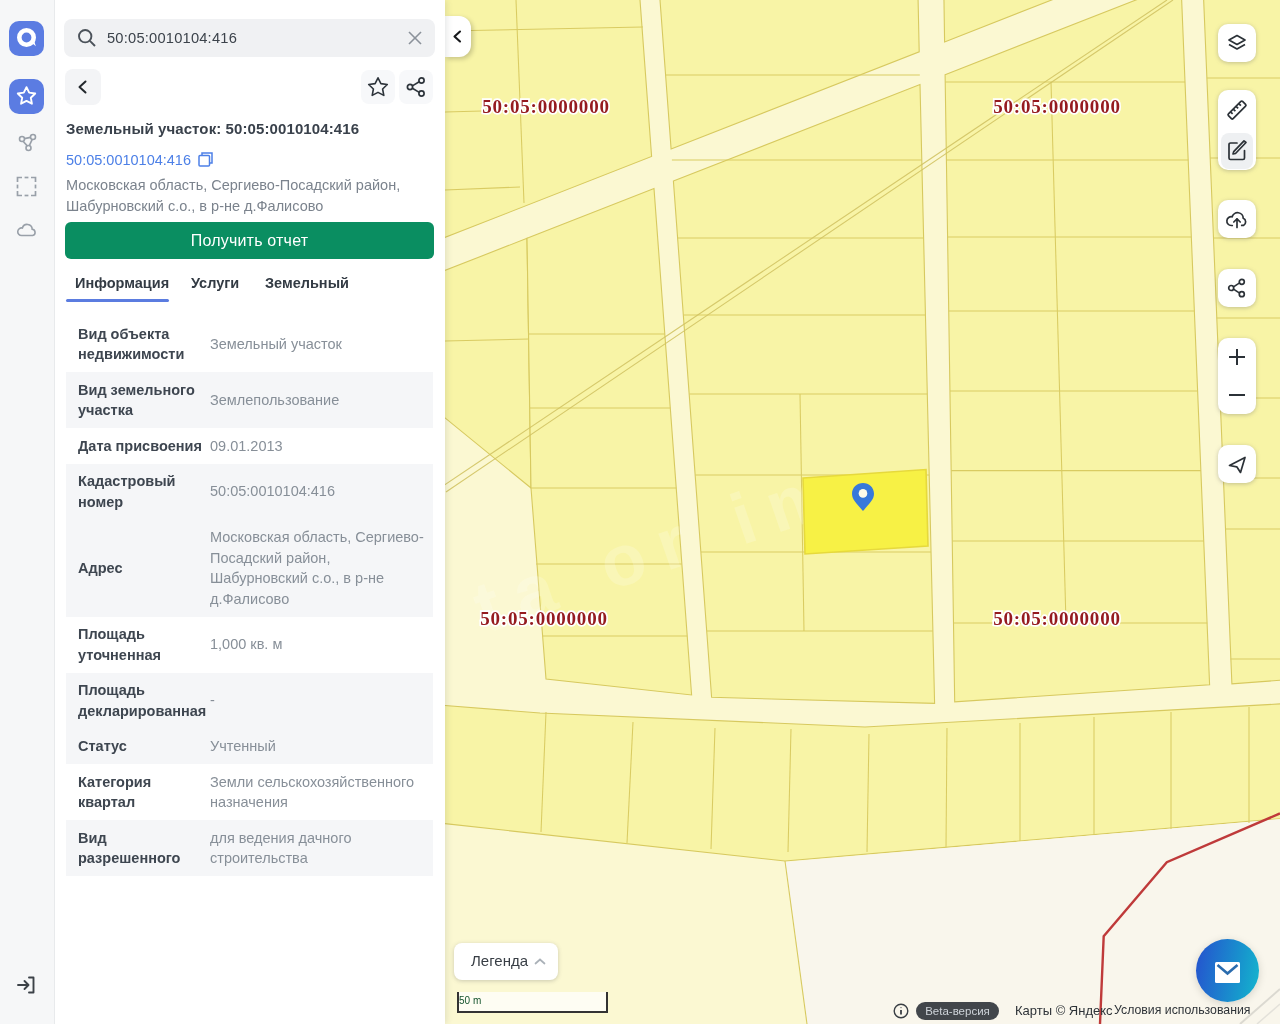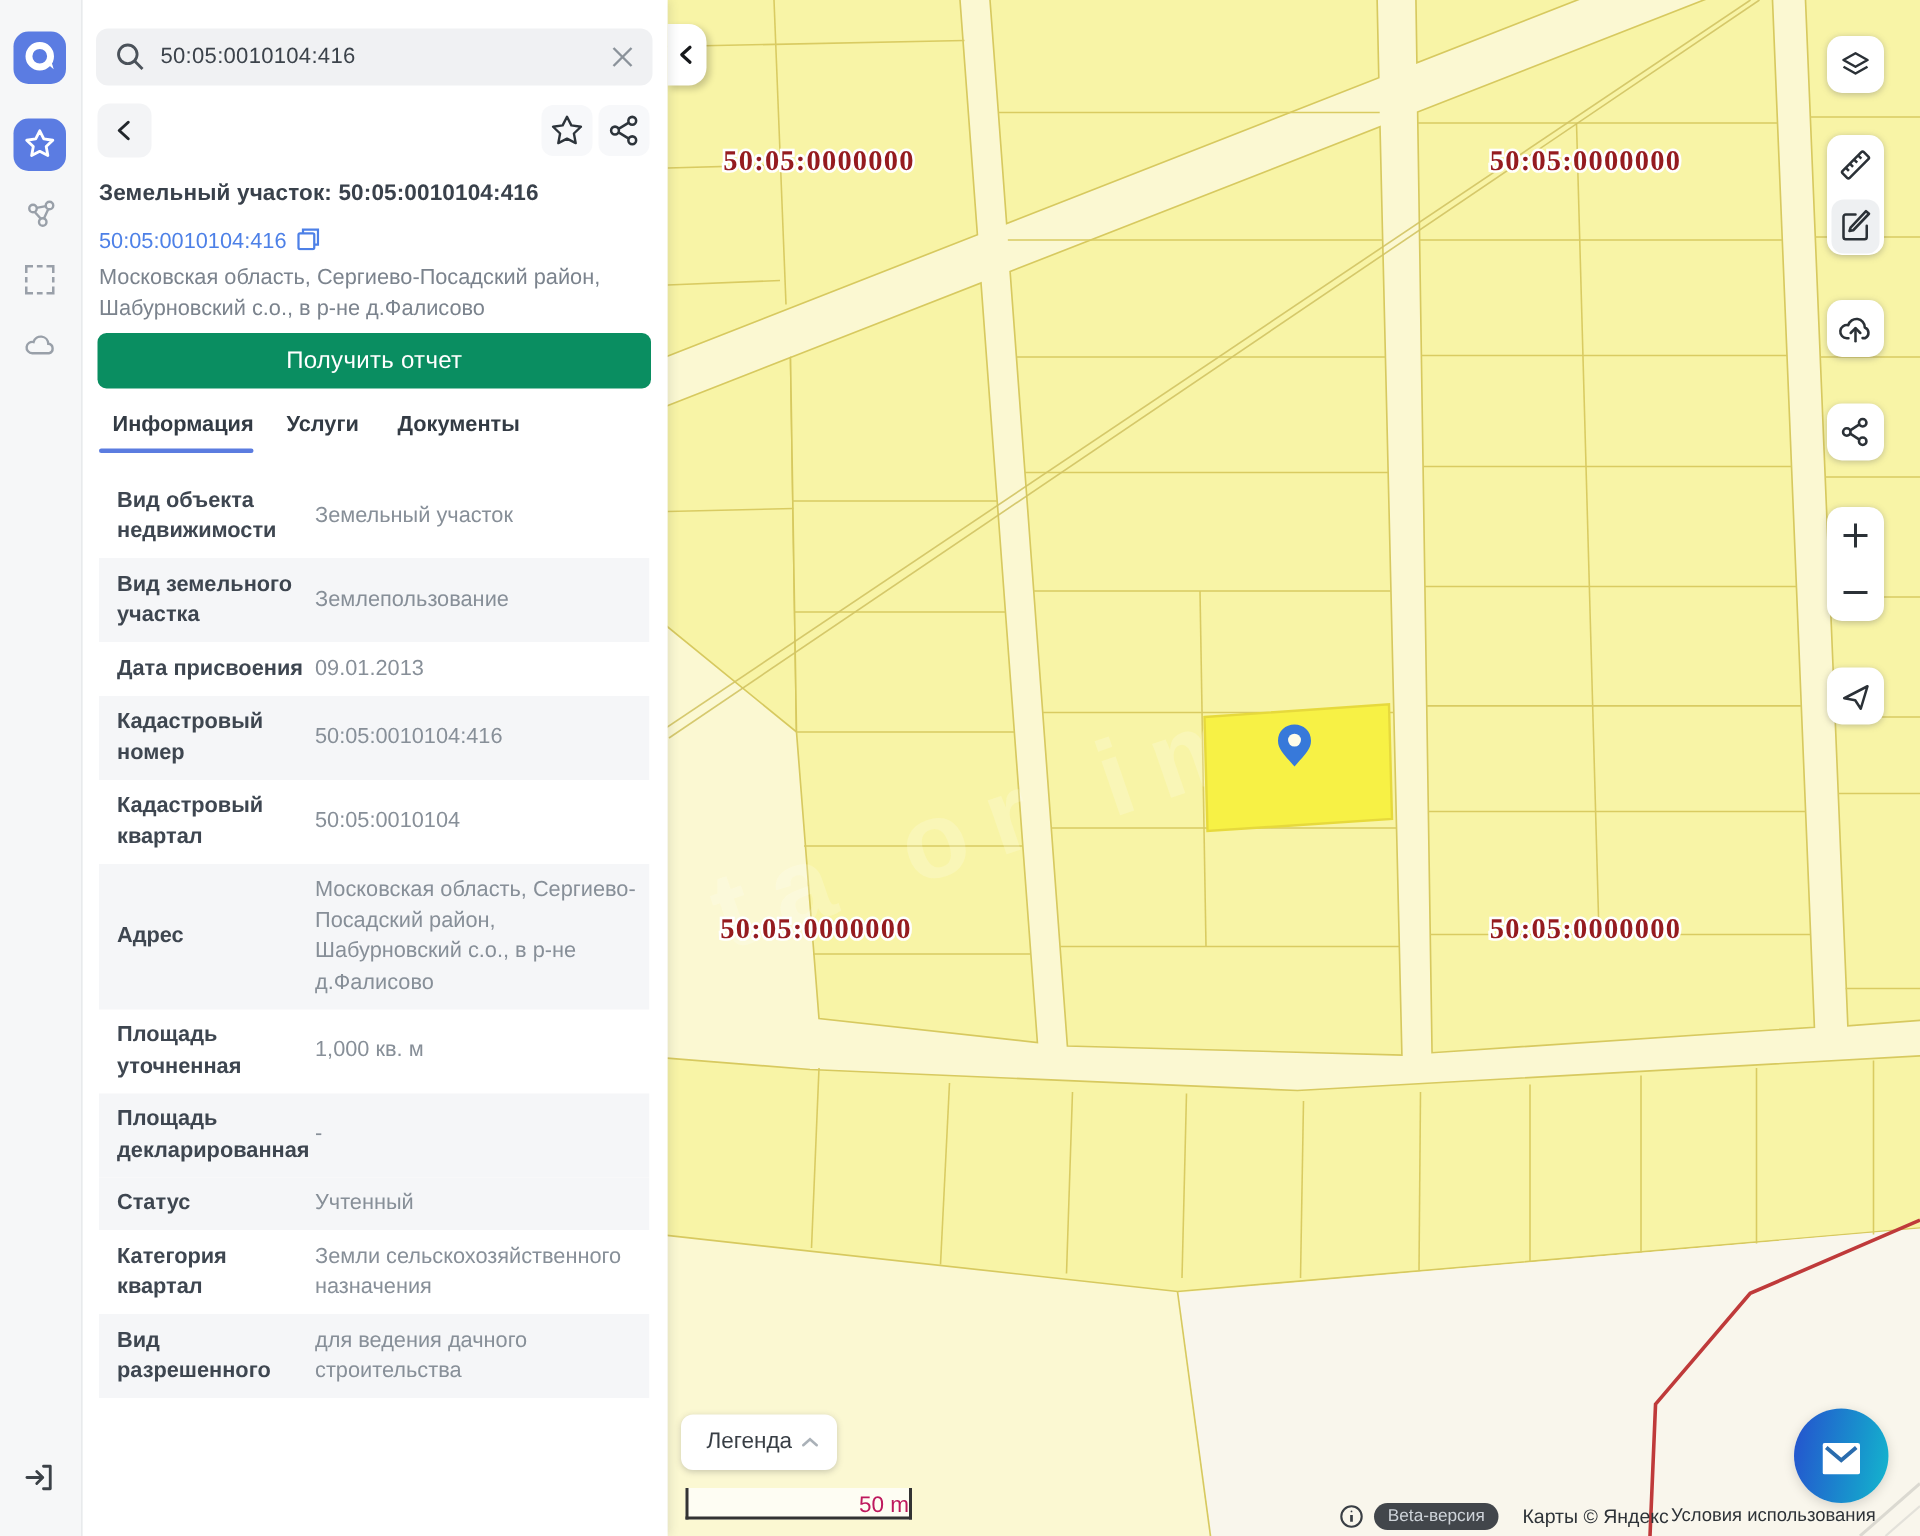--- a/index.html
+++ b/index.html
@@ -51,21 +51,21 @@
 
   .tbtn { position:absolute; left:773px; width:38px; background:#ffffff; border-radius:10px; box-shadow:0 1px 4px rgba(94,94,94,.35); z-index:5; }
   .tbtn .cell { position:relative; width:38px; height:38px; }
   .tbtn svg { position:absolute; left:50%; top:50%; transform:translate(-50%,-50%); }
   .cell.hl::before { content:""; position:absolute; left:3px; top:2px; width:32px; height:36px; background:#eef0f2; border-radius:8px; }
 
   .legend { position:absolute; left:9px; top:943px; width:104px; height:37px; background:#fff; border-radius:8px; box-shadow:0 1px 4px rgba(94,94,94,.3); z-index:5; font-size:15px; color:#383e45;text-align:right; }
   .legend .t { position:absolute; left:17px; top:9px; }
   .legend svg { position:absolute; right:12px; top:15px; }
   .scale { position:absolute; left:12px; top:992px; width:151px; height:21px; background:rgba(255,255,255,.72); border-left:2px solid #333; border-right:2px solid #333; border-bottom:2px solid #333; z-index:5; }
-  .scale .t { position:absolute; width:100%; text-align:right; top:3px; font-size:15px; color:#be185d; }
+  .scale .t { position:absolute; width:100%; text-align:left; top:3px; font-size:10px; color:#14532d; }
 
   .binfo { position:absolute; z-index:5; }
   .beta { position:absolute; left:471px; top:1002px; width:83px; height:18px; background:#42464b; border-radius:9px; color:#ced3d9; font-size:11.5px; text-align:center; line-height:18px; z-index:5; }
   .cop1 { position:absolute; left:570px; top:1003px; font-size:13px; color:#2e3338; z-index:5; }
   .cop2 { position:absolute; left:669px; top:1003px; font-size:12.3px; color:#2e3338; z-index:5; }
   .chat { position:absolute; left:751px; top:939px; width:63px; height:63px; border-radius:50%; background:linear-gradient(100deg,#2456ce 5%,#1798cd 70%,#15b7ce 100%); z-index:6; box-shadow:0 2px 8px rgba(0,0,0,.15); }
   .chat svg { position:absolute; left:19px; top:23px; }
 </style>
 </head>
 <body>
@@ -317,44 +317,40 @@
       </div>
     <div class="title">Земельный участок: 50:05:0010104:416</div>
     <div class="cadlink">50:05:0010104:416<svg width="15" height="15" viewBox="0 0 15 15" fill="none" stroke="#4d80e7" stroke-width="1.5">
           <rect x="1" y="3.5" width="10.5" height="10.5" rx="1"></rect>
           <path d="M4 3.5 V1 H14 V11 H11.5"></path>
         </svg></div>
     <div class="addr">Московская область, Сергиево-Посадский район,<br>Шабурновский с.о., в р-не д.Фалисово</div>
     <div class="repbtn">Получить отчет</div>
     <div class="tab1">Информация</div>
     <div class="tab2">Услуги</div>
-    <div class="tab3">Документы</div>
+    <div class="tab3">Земельный</div>
     <div class="tabu"></div>
     <div class="tablewrap">
       <table class="info">
         <tbody>
             <tr>
               <td class="l">Вид объекта недвижимости</td>
               <td class="v">Земельный участок</td>
             </tr>
         <tr class="g">
               <td class="l">Вид земельного участка</td>
               <td class="v">Землепользование</td>
             </tr>
         <tr>
               <td class="l">Дата присвоения</td>
               <td class="v">09.01.2013</td>
             </tr>
         <tr class="g">
               <td class="l">Кадастровый номер</td>
               <td class="v">50:05:0010104:416</td>
-            </tr>
-        <tr>
-              <td class="l">Кадастровый квартал</td>
-              <td class="v">50:05:0010104</td>
             </tr>
         <tr class="g">
               <td class="l">Адрес</td>
               <td class="v">Московская область, Сергиево-<br>Посадский район,<br>Шабурновский с.о., в р-не<br>д.Фалисово</td>
             </tr>
         <tr>
               <td class="l">Площадь уточненная</td>
               <td class="v">1,000 кв. м</td>
             </tr>
         <tr class="g">

